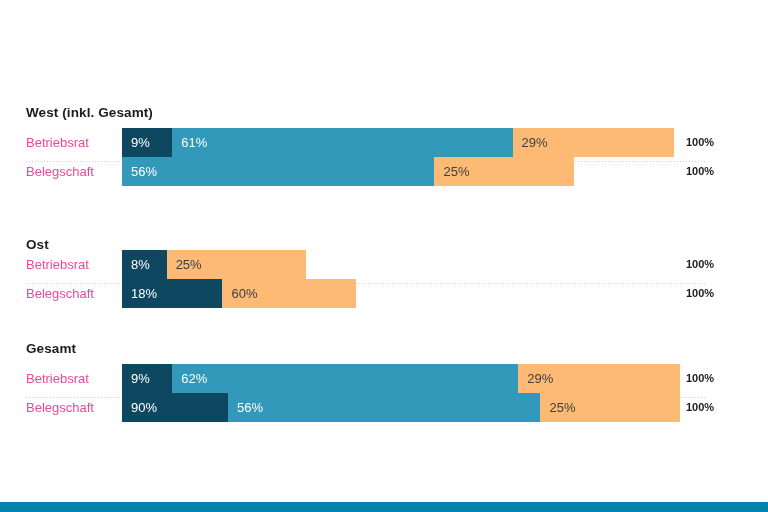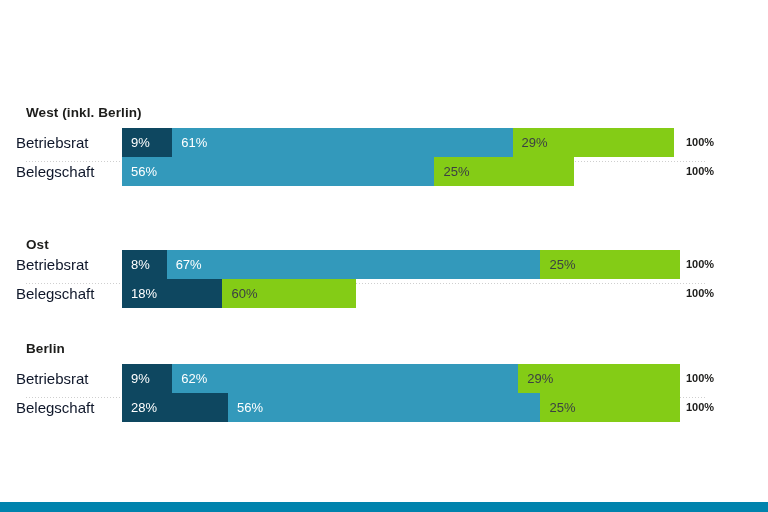--- a/index.html
+++ b/index.html
@@ -41,26 +41,26 @@
 
   .row {
     position: absolute;
     left: 0;
     width: 768px;
     height: 29px;
   }
 
   .row-label {
     position: absolute;
-    left: 16px;
+    left: 26px;
     top: 0;
     height: 29px;
     line-height: 29px;
-    font-size: 15px;
-    color: #0f172a;
+    font-size: 13px;
+    color: #ec4899;
     white-space: nowrap;
   }
 
   .bar {
     position: absolute;
     left: 122px;
     top: 0;
     width: 558px;
     height: 29px;
     display: flex;
@@ -72,21 +72,21 @@
     line-height: 29px;
     font-size: 13px;
     box-sizing: border-box;
     padding-left: 9px;
     white-space: nowrap;
     overflow: hidden;
   }
 
   .seg-1 { background: #0e4760; color: #ffffff; }
   .seg-2 { background: #3399bb; color: #ffffff; }
-  .seg-3 { background: #84cc16; color: #3c4043; }
+  .seg-3 { background: #fdba74; color: #3c4043; }
 
   .row-total {
     position: absolute;
     left: 686px;
     top: 0;
     height: 29px;
     line-height: 29px;
     font-size: 11px;
     font-weight: bold;
     color: #1d1d1b;
@@ -113,21 +113,21 @@
     height: 10px;
     background: #0083ad;
   }
 </style>
 </head>
 <body>
 
 <div id="chart-root">
   <div id="groups-container">
       <div class="group" style="top: 105px; height: 81px;">
-        <div class="group-title" style="top: 0px;">West (inkl. Berlin)</div>
+        <div class="group-title" style="top: 0px;">West (inkl. Gesamt)</div>
         <div class="row" style="top: 23px;">
           <div class="row-label">Betriebsrat</div>
           <div class="bar">
             <div class="seg seg-1" style="width: 9%;">9%</div>
             <div class="seg seg-2" style="width: 61%;">61%</div>
             <div class="seg seg-3" style="width: 29%;">29%</div>
           </div>
           <div class="row-total">100%</div>
         </div>
         <div class="divider" style="top: 56px;"></div>
@@ -139,51 +139,50 @@
           </div>
           <div class="row-total">100%</div>
         </div>
       </div>
       <div class="group" style="top: 227px; height: 81px;">
         <div class="group-title" style="top: 0px; margin-top: 10px;">Ost</div>
         <div class="row" style="top: 23px;">
           <div class="row-label">Betriebsrat</div>
           <div class="bar">
             <div class="seg seg-1" style="width: 8%;">8%</div>
-            <div class="seg seg-2" style="width: 67%;">67%</div>
             <div class="seg seg-3" style="width: 25%;">25%</div>
           </div>
           <div class="row-total">100%</div>
         </div>
         <div class="divider" style="top: 56px;"></div>
         <div class="row" style="top: 52px;">
           <div class="row-label">Belegschaft</div>
           <div class="bar">
             <div class="seg seg-1" style="width: 18%;">18%</div>
             <div class="seg seg-3" style="width: 24%;">60%</div>
           </div>
           <div class="row-total">100%</div>
         </div>
       </div>
       <div class="group" style="top: 341px; height: 81px;">
-        <div class="group-title" style="top: 0px;">Berlin</div>
+        <div class="group-title" style="top: 0px;">Gesamt</div>
         <div class="row" style="top: 23px;">
           <div class="row-label">Betriebsrat</div>
           <div class="bar">
             <div class="seg seg-1" style="width: 9%;">9%</div>
             <div class="seg seg-2" style="width: 62%;">62%</div>
             <div class="seg seg-3" style="width: 29%;">29%</div>
           </div>
           <div class="row-total">100%</div>
         </div>
         <div class="divider" style="top: 56px;"></div>
         <div class="row" style="top: 52px;">
           <div class="row-label">Belegschaft</div>
           <div class="bar">
-            <div class="seg seg-1" style="width: 19%;">28%</div>
+            <div class="seg seg-1" style="width: 19%;">90%</div>
             <div class="seg seg-2" style="width: 56%;">56%</div>
             <div class="seg seg-3" style="width: 25%;">25%</div>
           </div>
           <div class="row-total">100%</div>
         </div>
       </div>
     </div>
   <div id="footer-bar"></div>
 </div>
 

